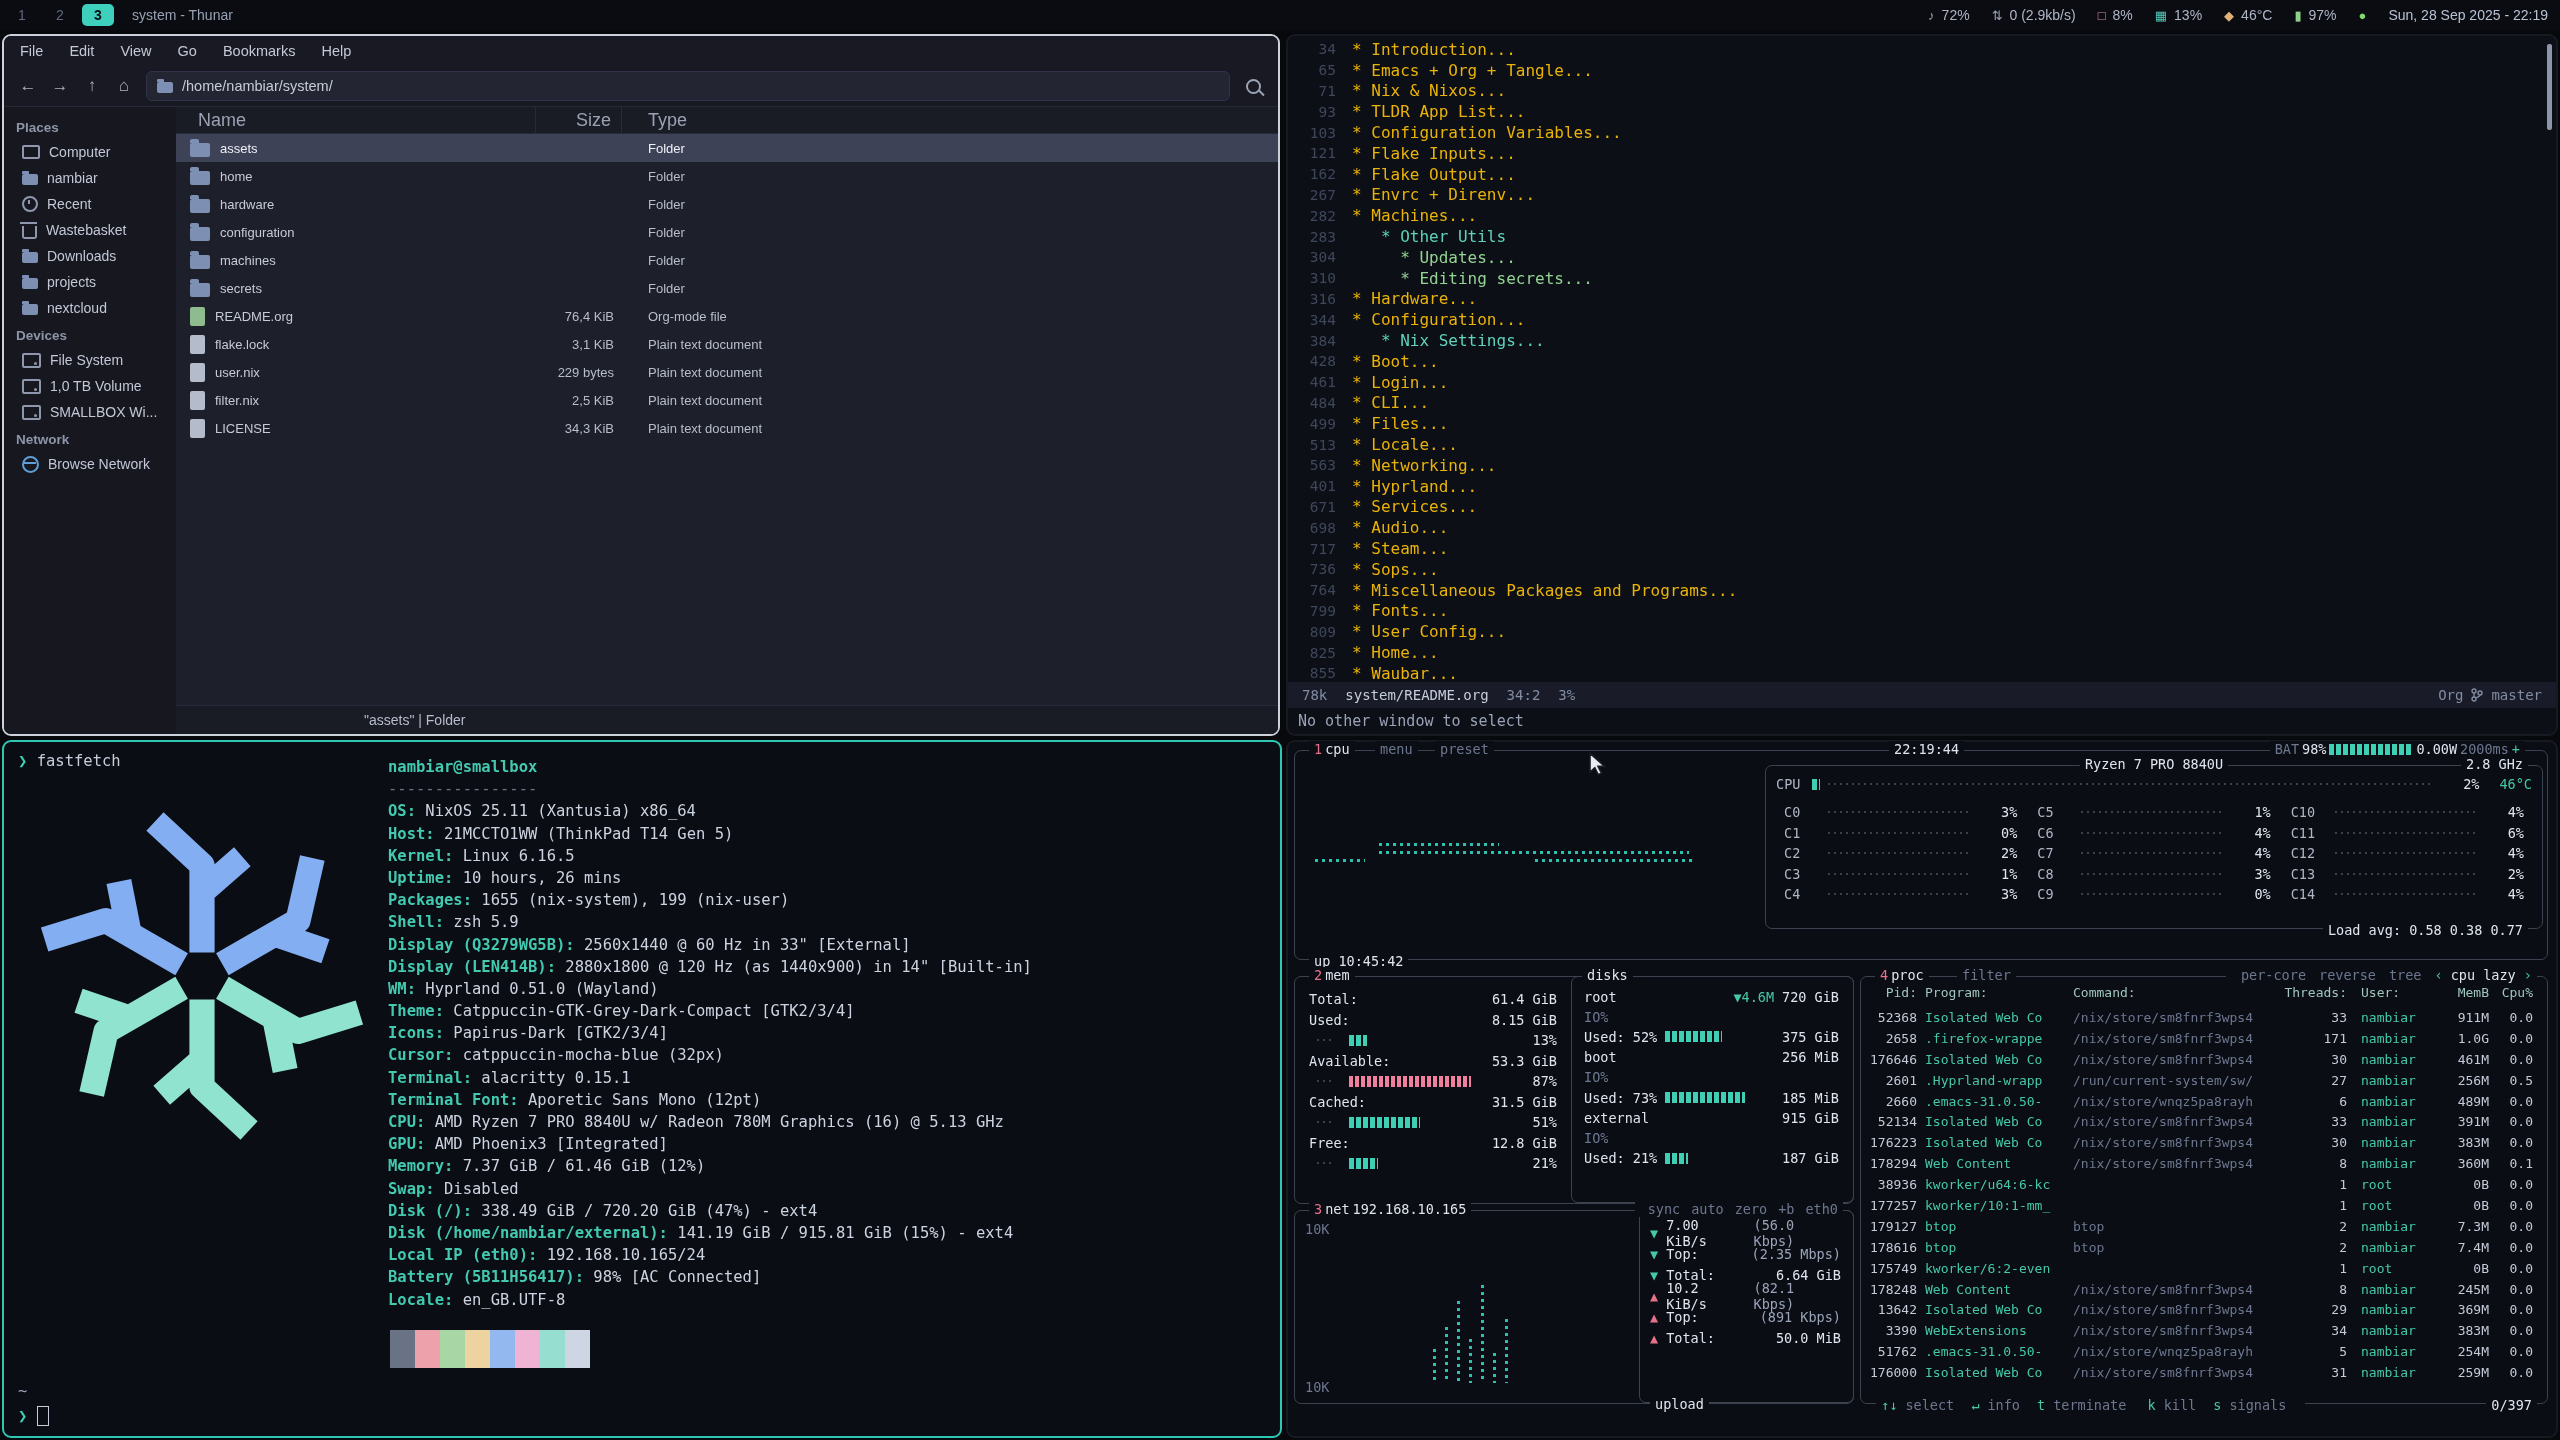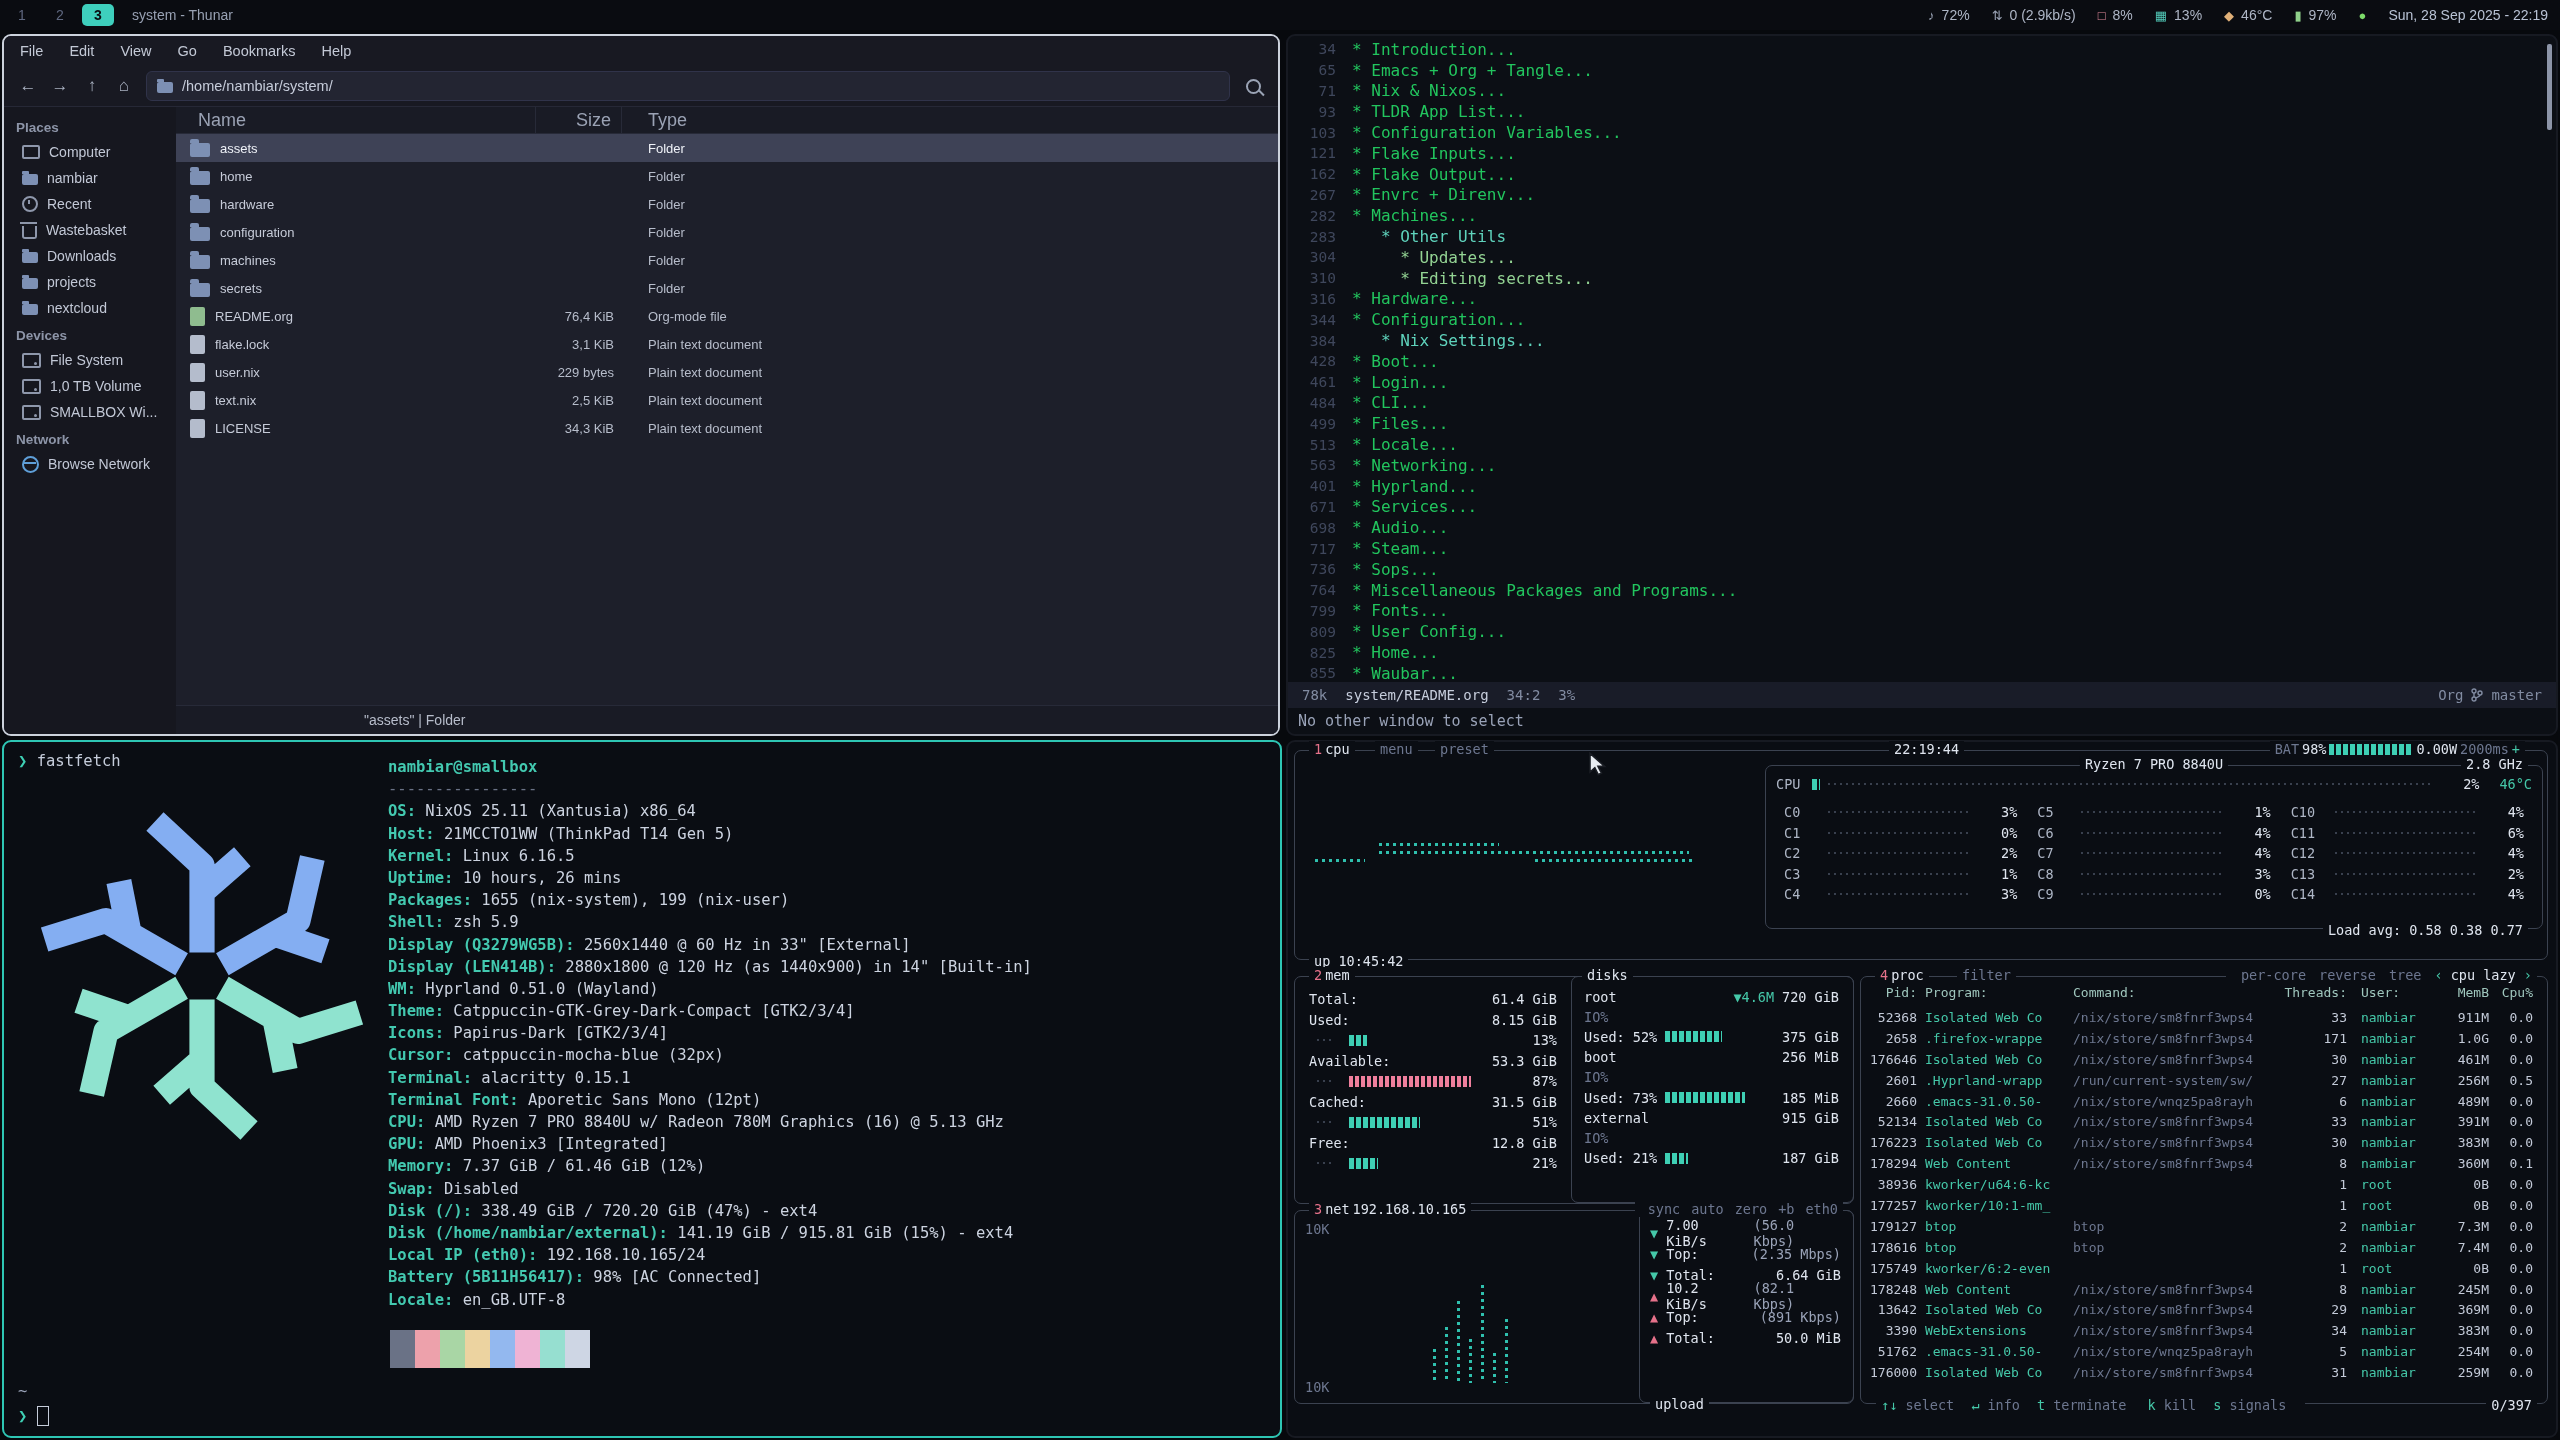--- a/index.html
+++ b/index.html
@@ -81,21 +81,21 @@
 
   
   #emacs{left:1286px;top:34px;width:1272px;height:702px;background:#0c0f15;
          border:2px solid #171a22;border-radius:9px;display:flex;flex-direction:column;
          font-family:"DejaVu Sans Mono",monospace;font-size:16px;overflow:hidden;}
   #em-lines{flex:1;padding-top:3px;position:relative;overflow:hidden;}
   .em-line{height:20.8px;display:flex;align-items:center;}
   .em-num{width:64px;text-align:right;color:#3f475c;padding-right:16px;box-sizing:border-box;
           font-size:14.5px;flex:0 0 auto;}
   .em-text{white-space:pre;}
-  .lv1{color:#22c55e;}
+  .lv1{color:#eab308;}
   .lv2{color:#5fd3bc;}
   .lv3{color:#93d393;}
   .em-scroll{position:absolute;right:4px;top:8px;width:5px;height:86px;background:#8d95a8;border-radius:2px;}
   #em-modeline{height:26px;background:#191c28;display:flex;align-items:center;padding:0 14px;
                color:#828ca2;font-size:14px;gap:18px;flex:0 0 auto;}
   .em-file{color:#c6cddc;}
   #em-mright{margin-left:auto;display:flex;align-items:center;gap:8px;}
   #em-echo{height:26px;display:flex;align-items:center;padding:0 10px;color:#9aa3b8;font-size:15px;flex:0 0 auto;}
 
   
@@ -360,21 +360,21 @@
             <div class="t-cell c0">
               <span class="fi fi-file"></span>
               <span>user.nix</span>
             </div>
             <div class="t-cell c1">229 bytes</div>
             <div class="t-cell c2">Plain text document</div>
           </div>
           <div class="t-row">
             <div class="t-cell c0">
               <span class="fi fi-file"></span>
-              <span>text.nix</span>
+              <span>filter.nix</span>
             </div>
             <div class="t-cell c1">2,5 KiB</div>
             <div class="t-cell c2">Plain text document</div>
           </div>
           <div class="t-row">
             <div class="t-cell c0">
               <span class="fi fi-file"></span>
               <span>LICENSE</span>
             </div>
             <div class="t-cell c1">34,3 KiB</div>

